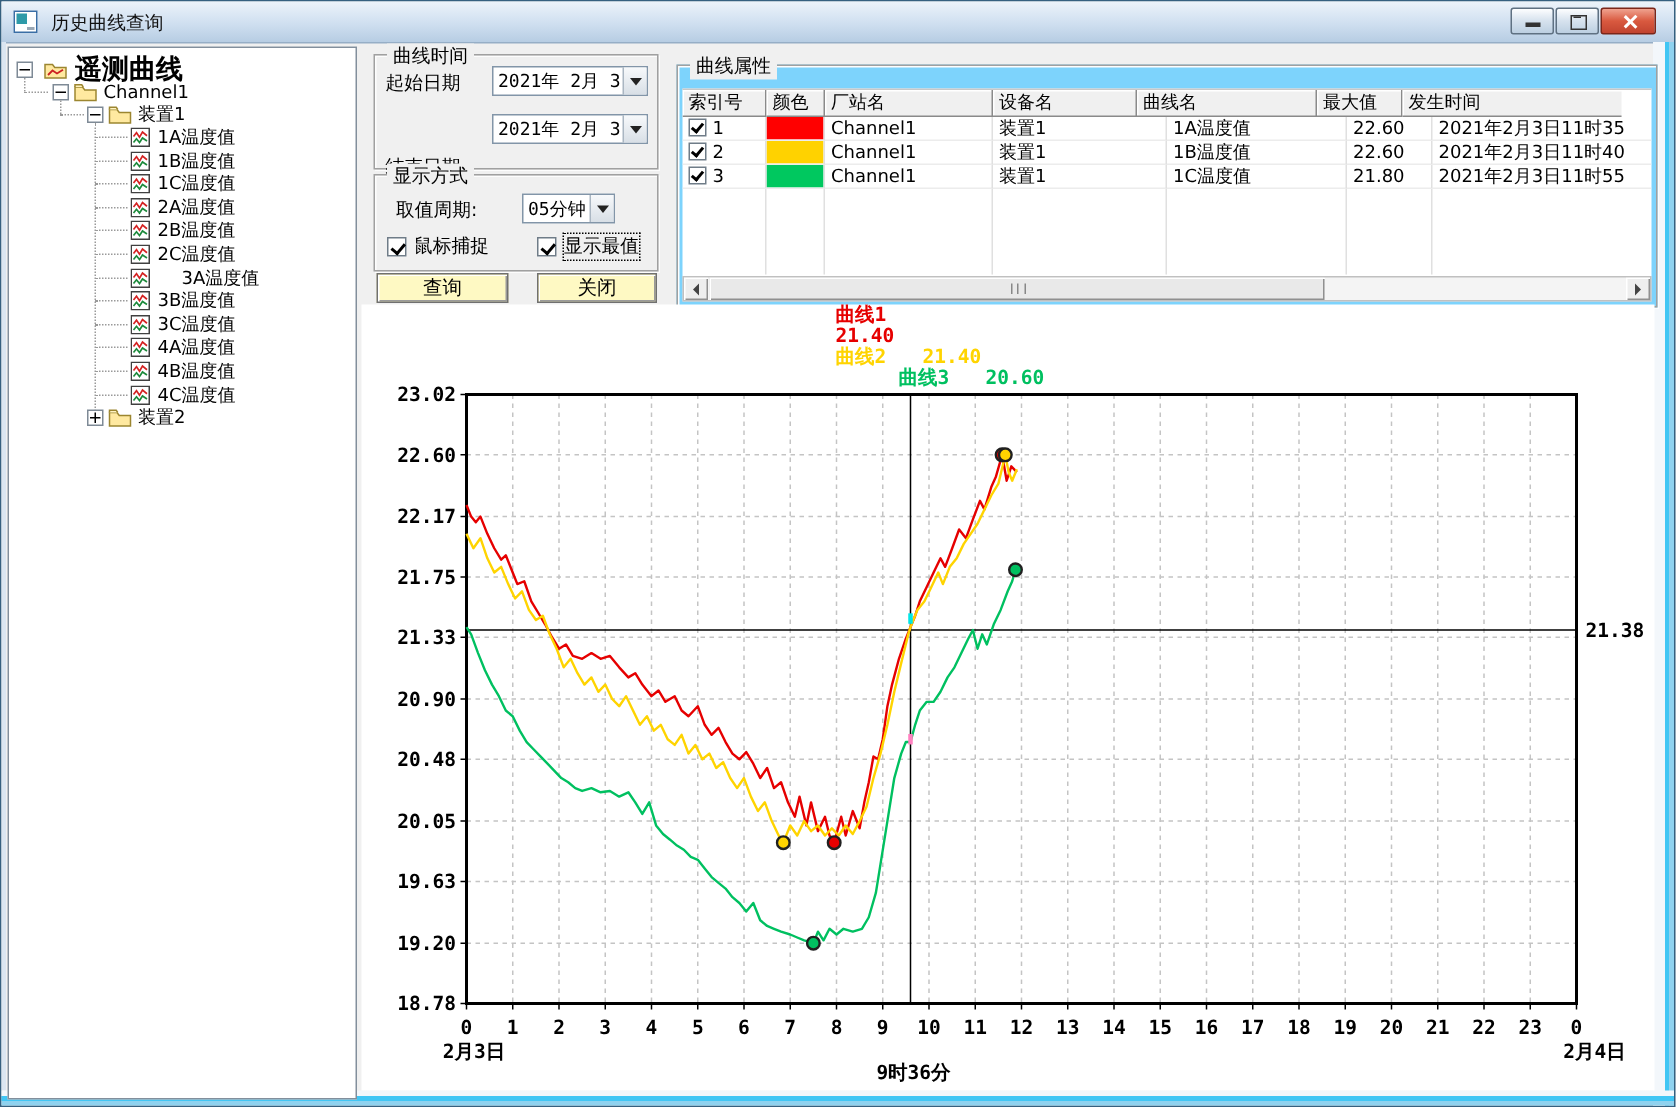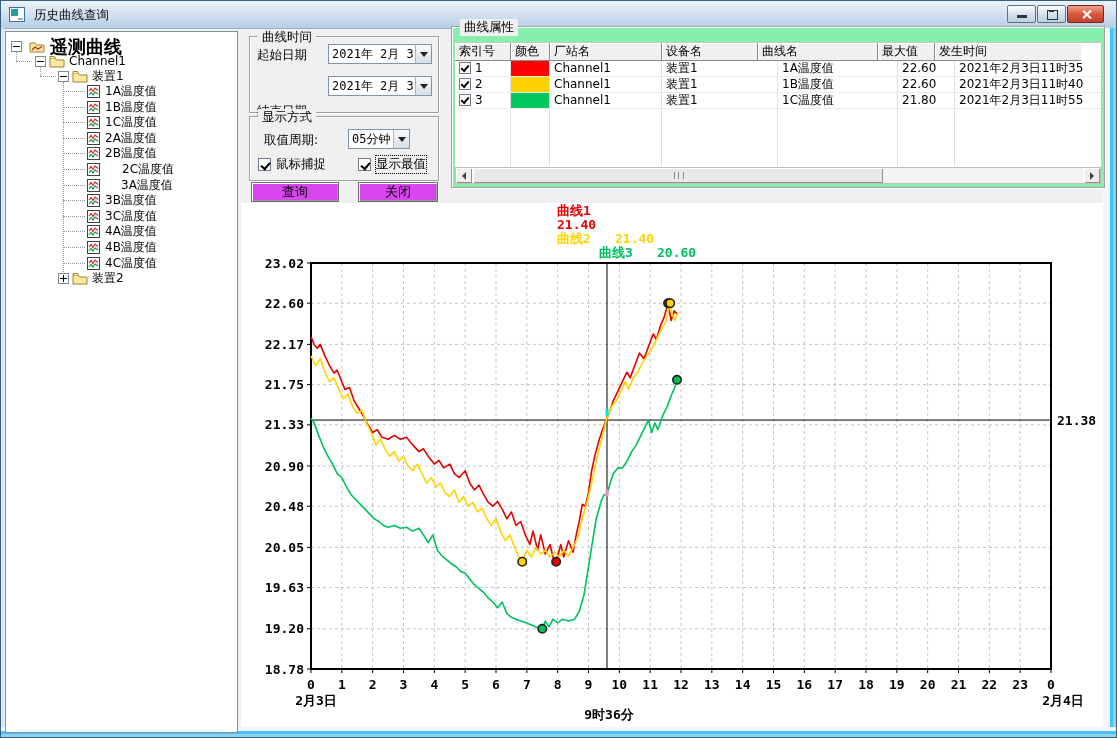--- a/index.html
+++ b/index.html
@@ -52,21 +52,21 @@
     padding-left:3px;white-space:nowrap;overflow:hidden;}
   .combo .cbarrow{width:15px;align-self:stretch;border-left:1px solid #aab6c2;
     background:linear-gradient(#f7f9fb,#d8dfe6);display:flex;align-items:center;justify-content:center;}
   .tri-down{width:0;height:0;border-left:4px solid transparent;border-right:4px solid transparent;border-top:5px solid #222;}
   .checkrow{position:absolute;display:flex;align-items:center;font-size:12.5px;}
   .checkbox{width:13px;height:13px;background:#fff;border:1px solid #6f7c88;box-sizing:border-box;
     position:relative;margin-right:5px;flex:none;}
   .checkbox .tick{position:absolute;left:2px;top:3px;width:7px;height:4px;border-left:2px solid #000;
     border-bottom:2px solid #000;transform:rotate(-50deg);}
   .focus-dotted{outline:1px dotted #000;}
-  .pushbtn{position:absolute;height:20px;background:#d946ef;border:1px solid #707070;box-sizing:border-box;
+  .pushbtn{position:absolute;height:20px;background:#fef9c3;border:1px solid #707070;box-sizing:border-box;
     box-shadow:inset 1px 1px 0 #fff, inset -1px -1px 0 #9a9a9a;font-size:13px;display:flex;
     align-items:center;justify-content:center;color:#000;}
   
   .ptable{position:absolute;left:3px;top:15px;width:646px;height:124px;background:#fff;overflow:hidden;
     border-top:1px solid #c8c8c8;}
   .tr{display:flex;width:646px;}
   .td,.th{box-sizing:border-box;overflow:hidden;white-space:nowrap;font-size:12px;padding-left:4px;}
   .th{height:18px;line-height:17px;background:#f0f0f0;border-right:1px solid #8a8a8a;border-bottom:1px solid #8a8a8a;
     box-shadow:inset 1px 1px 0 #fff;}
   .td{height:16px;line-height:15px;border-right:1px solid #e0e0e0;border-bottom:1px solid #ececec;}
@@ -190,21 +190,21 @@
           </svg></span>
         <span class="tree-label" style="left: 99px;">2B温度值</span>
       </div>
       <div class="guide h" style="left: 57px; top: 137px; width: 22px;"></div>
       <div class="tree-row" style="top: 130px; left: 0px; width: 230px;">
         <span style="position: absolute; top: 1px; left: 81px;"><svg width="13" height="13" viewBox="0 0 13 13">
             <rect x="0.5" y="0.5" width="12" height="12" fill="#fff" stroke="#404040"></rect>
             <polyline points="2,6 4,3.5 6,6.5 8,3 11,5.5" fill="none" stroke="#d42222" stroke-width="1.1"></polyline>
             <polyline points="2,10 4,7.5 6,10 8,7 11,9" fill="none" stroke="#1d8a3c" stroke-width="1.1"></polyline>
           </svg></span>
-        <span class="tree-label" style="left: 99px; margin-left: 17px;">2C温度值</span>
+        <span class="tree-label" style="left: 99px;">2C温度值</span>
       </div>
       <div class="guide h" style="left: 57px; top: 152.6px; width: 22px;"></div>
       <div class="tree-row" style="top: 145.6px; left: 0px; width: 230px;">
         <span style="position: absolute; top: 1px; left: 81px;"><svg width="13" height="13" viewBox="0 0 13 13">
             <rect x="0.5" y="0.5" width="12" height="12" fill="#fff" stroke="#404040"></rect>
             <polyline points="2,6 4,3.5 6,6.5 8,3 11,5.5" fill="none" stroke="#d42222" stroke-width="1.1"></polyline>
             <polyline points="2,10 4,7.5 6,10 8,7 11,9" fill="none" stroke="#1d8a3c" stroke-width="1.1"></polyline>
           </svg></span>
         <span class="tree-label" style="left: 99px; margin-left: 16px;">3A温度值</span>
       </div>
@@ -305,21 +305,21 @@
       <span class="checkbox">
           <span class="tick"></span>
         </span>
       <span class="focus-dotted">显示最值</span>
     </div>
   </div>
 
   <div class="pushbtn" style="left:250px;top:181px;width:88px;">查询</div>
   <div class="pushbtn" style="left:357px;top:181px;width:80px;">关闭</div>
 
-  <div class="groupbox" style="left:450px;top:25px;width:652px;height:160px;background:#86efac;">
+  <div class="groupbox" style="left:450px;top:42px;width:652px;height:160px;background:#7dd3fc;">
     <span class="gb-title">曲线属性</span>
     <div class="ptable" id="ptable">
       <div class="tr head">
         <div class="th" style="width:56px;">索引号</div>
         <div class="th" style="width:39px;">颜色</div>
         <div class="th" style="width:112px;">厂站名</div>
         <div class="th" style="width:96px;">设备名</div>
         <div class="th" style="width:120px;">曲线名</div>
         <div class="th" style="width:57px;">最大值</div>
         <div class="th" style="width:146px;border-right:none;">发生时间</div>

